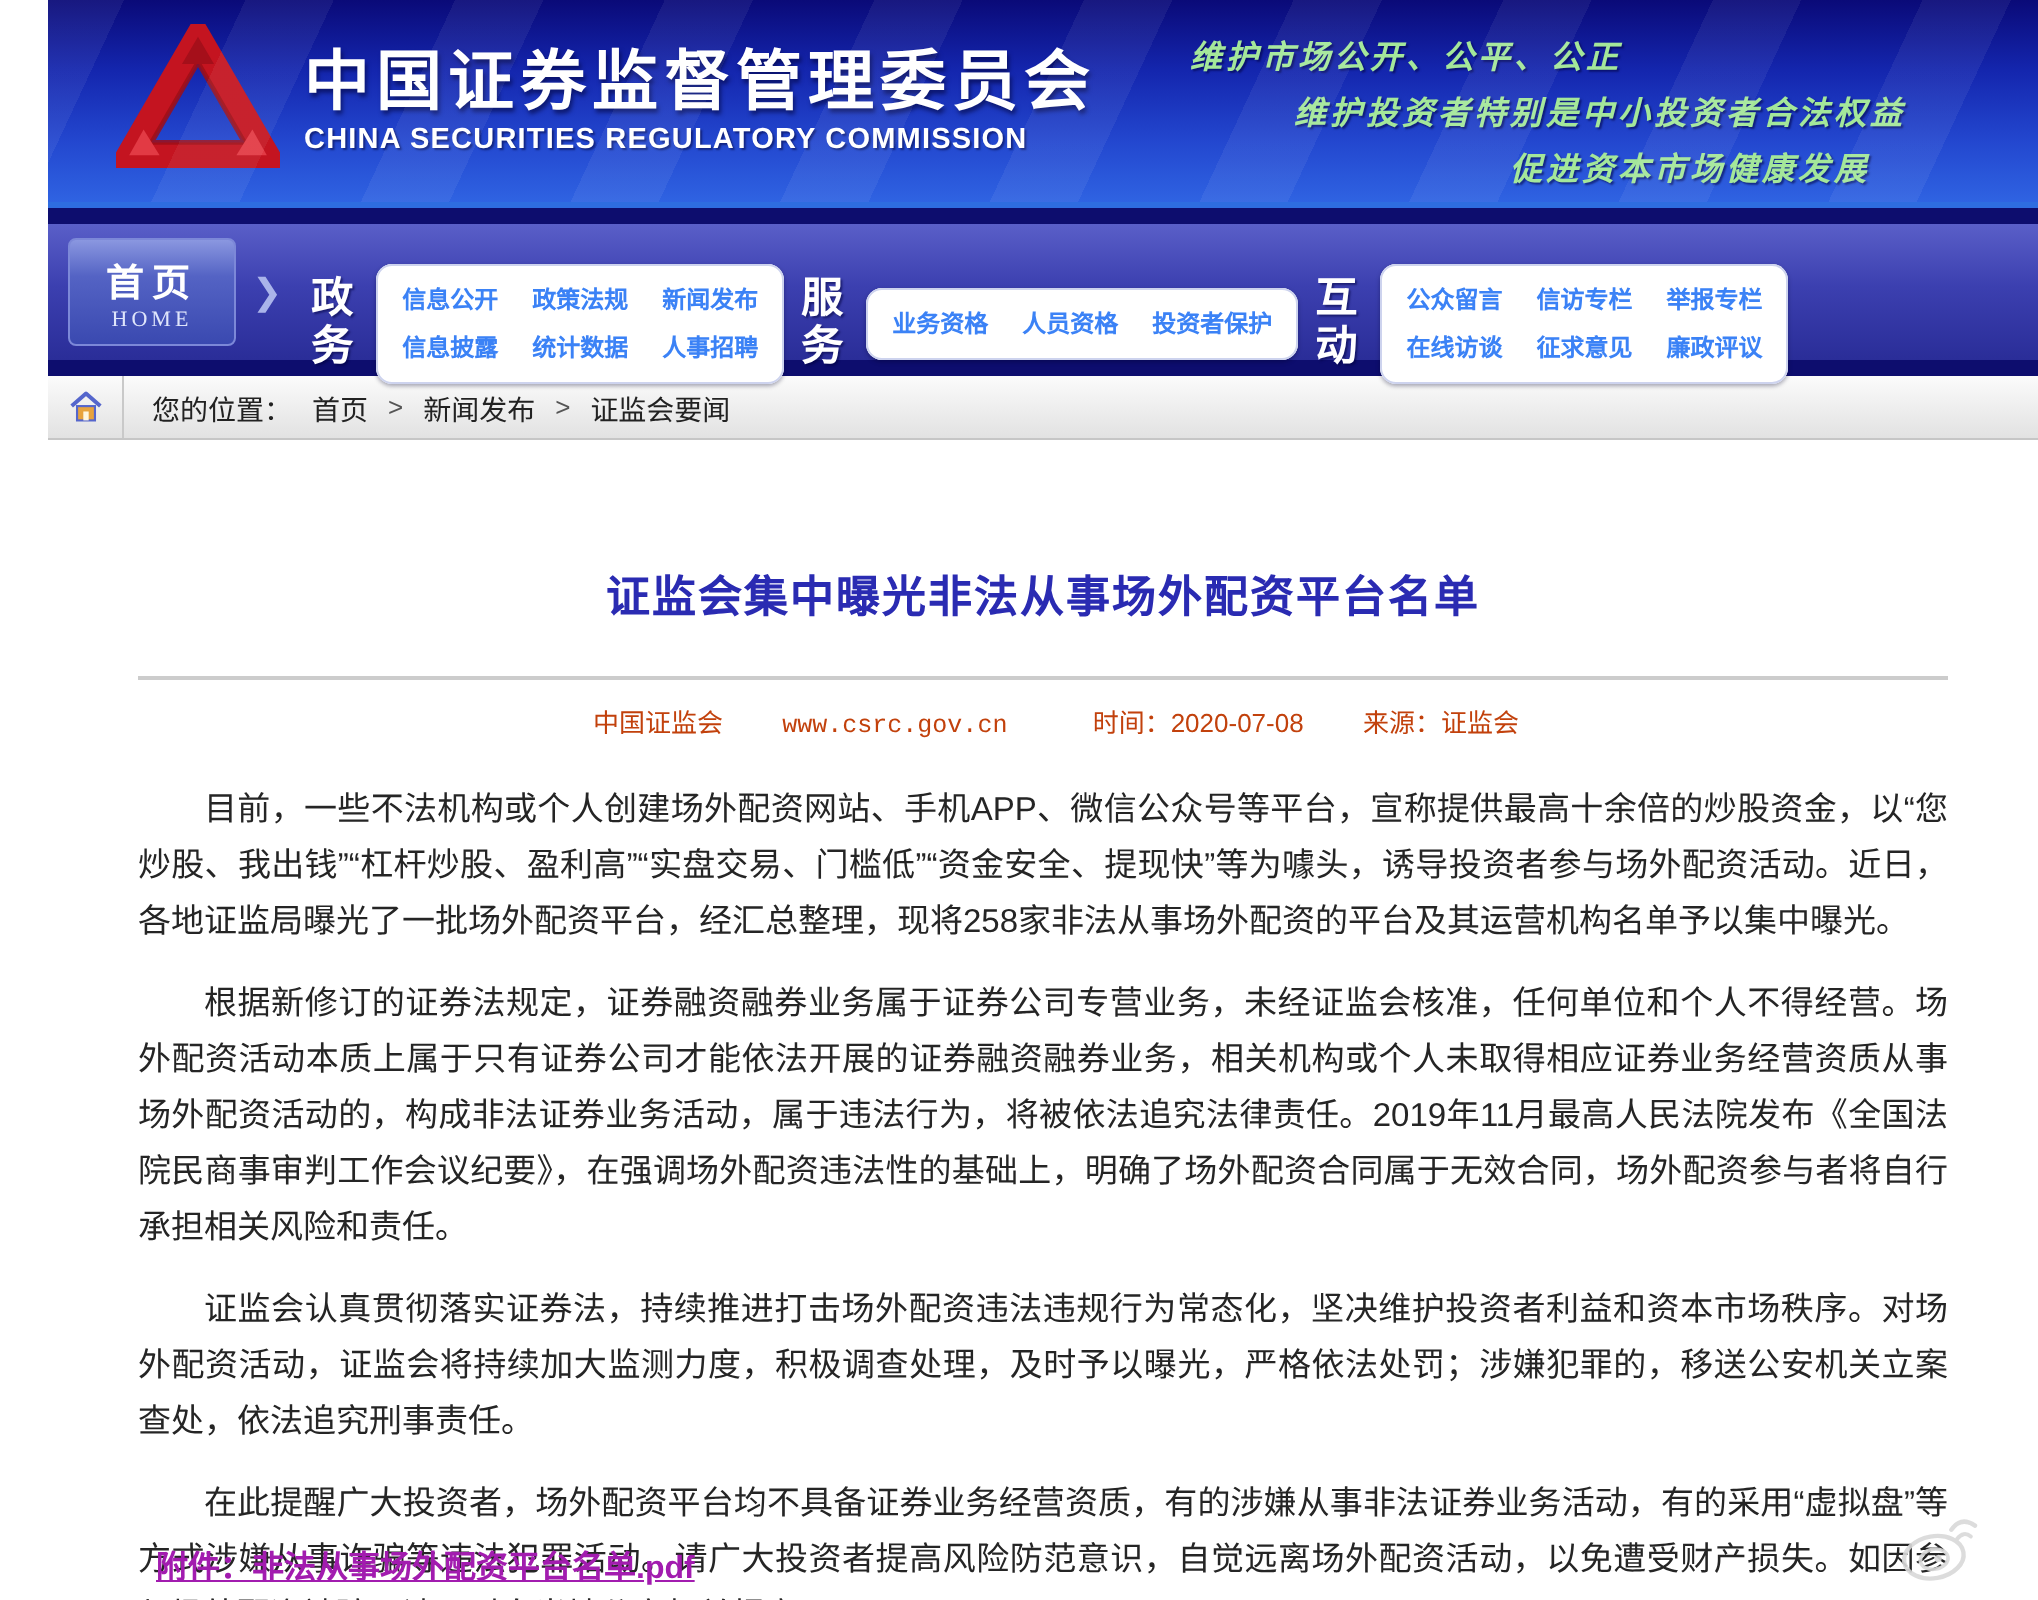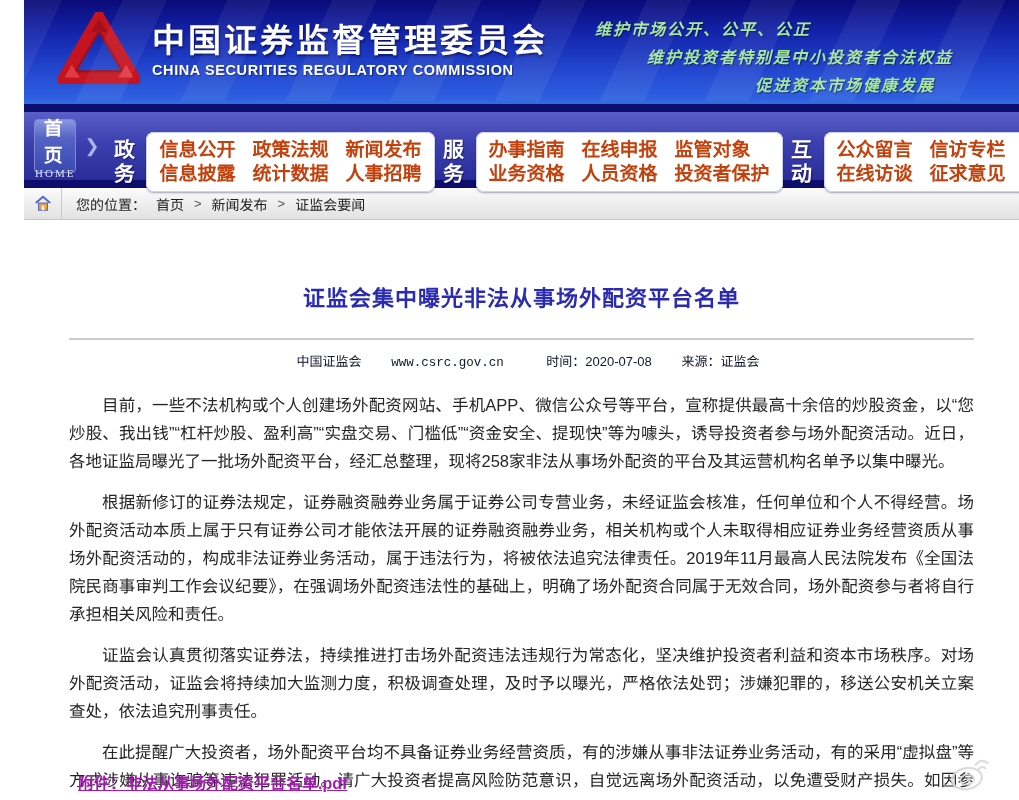--- a/index.html
+++ b/index.html
@@ -51,42 +51,42 @@
   .group-label {
     width:26px; font-size:21px; font-weight:bold; color:#ffffff; line-height:1.12;
     word-break:break-all; text-align:center; margin-right:9px;
     text-shadow:1px 1px 1px rgba(0,0,60,.5);
   }
   .link-box {
     background:#ffffff; border-radius:8px; padding:6px 13px;
     box-shadow:inset 0 0 0 1px #cdd3ee, 0 1px 2px rgba(0,0,40,.35);
   }
   .link-row { display:flex; gap:17px; line-height:24px; }
-  .nav-link { font-size:19px; font-weight:bold; color:#c2410c; white-space:nowrap; cursor:pointer; }
+  .nav-link { font-size:12px; font-weight:bold; color:#3b82f6; white-space:nowrap; cursor:pointer; }
 
   
   .breadcrumb {
     height:32px; display:flex; align-items:center;
     background:linear-gradient(180deg,#fbfbfb 0%,#ececec 60%,#e2e2e2 100%);
     border-bottom:1px solid #c6c6c6; font-size:14px; color:#222;
   }
   .crumb-icon-cell { width:38px; height:100%; display:flex; align-items:center; justify-content:center;
                      border-right:1px solid #c9c9c9; }
   .crumb-text { margin-left:14px; display:flex; align-items:center; gap:10px; }
   .crumb-link { color:#222; cursor:pointer; }
   .crumb-sep { color:#555; font-size:13px; }
 
   
   .article { position:relative; }
   .article-title {
     margin-top:60px; text-align:center; font-size:22px; font-weight:bold;
     color:#2a2bb2; letter-spacing:1px;
   }
   .meta-rule { border:none; border-top:2px solid #cccccc; margin:26px 45px 0 45px; }
-  .meta-line { text-align:center; margin-top:11px; font-size:13px; color:#0f172a; }
+  .meta-line { text-align:center; margin-top:11px; font-size:13px; color:#c2410c; }
   .meta-line span { margin:0 13px; }
   .meta-site-url { font-family:"Liberation Mono", monospace; font-size:12.5px; }
   .body-text { padding:8px 45px 0 45px; }
   .body-text p {
     font-size:16.5px; color:#252525; line-height:28px; text-indent:2em;
     text-align:justify; margin-top:13px;
   }
   .attachment-row { position:absolute; left:78px; bottom:6px; }
   .attachment-link {
     font-size:16px; font-weight:bold; color:#a21caf; text-decoration:underline; cursor:pointer;
@@ -145,25 +145,20 @@
           <span class="nav-link">统计数据</span>
           <span class="nav-link">人事招聘</span>
         </div>
       </div>
     </div>
 
     <div class="nav-group">
       <div class="group-label">服务</div>
       <div class="link-box">
         <div class="link-row">
-          <span class="nav-link">办事指南</span>
-          <span class="nav-link">在线申报</span>
-          <span class="nav-link">监管对象</span>
-        </div>
-        <div class="link-row">
           <span class="nav-link">业务资格</span>
           <span class="nav-link">人员资格</span>
           <span class="nav-link">投资者保护</span>
         </div>
       </div>
     </div>
 
     <div class="nav-group">
       <div class="group-label">互动</div>
       <div class="link-box">

